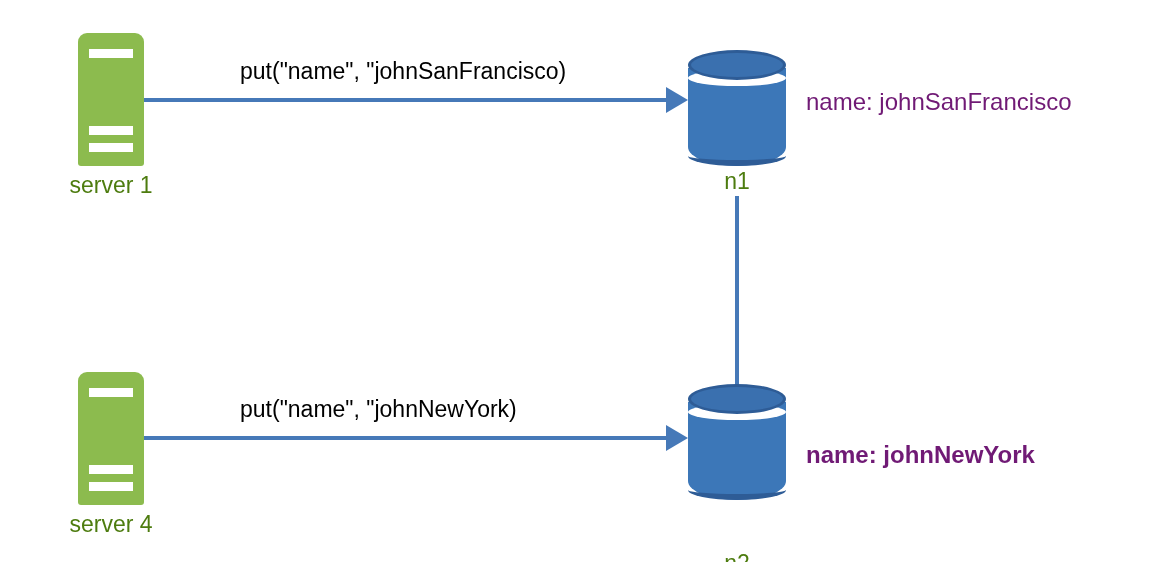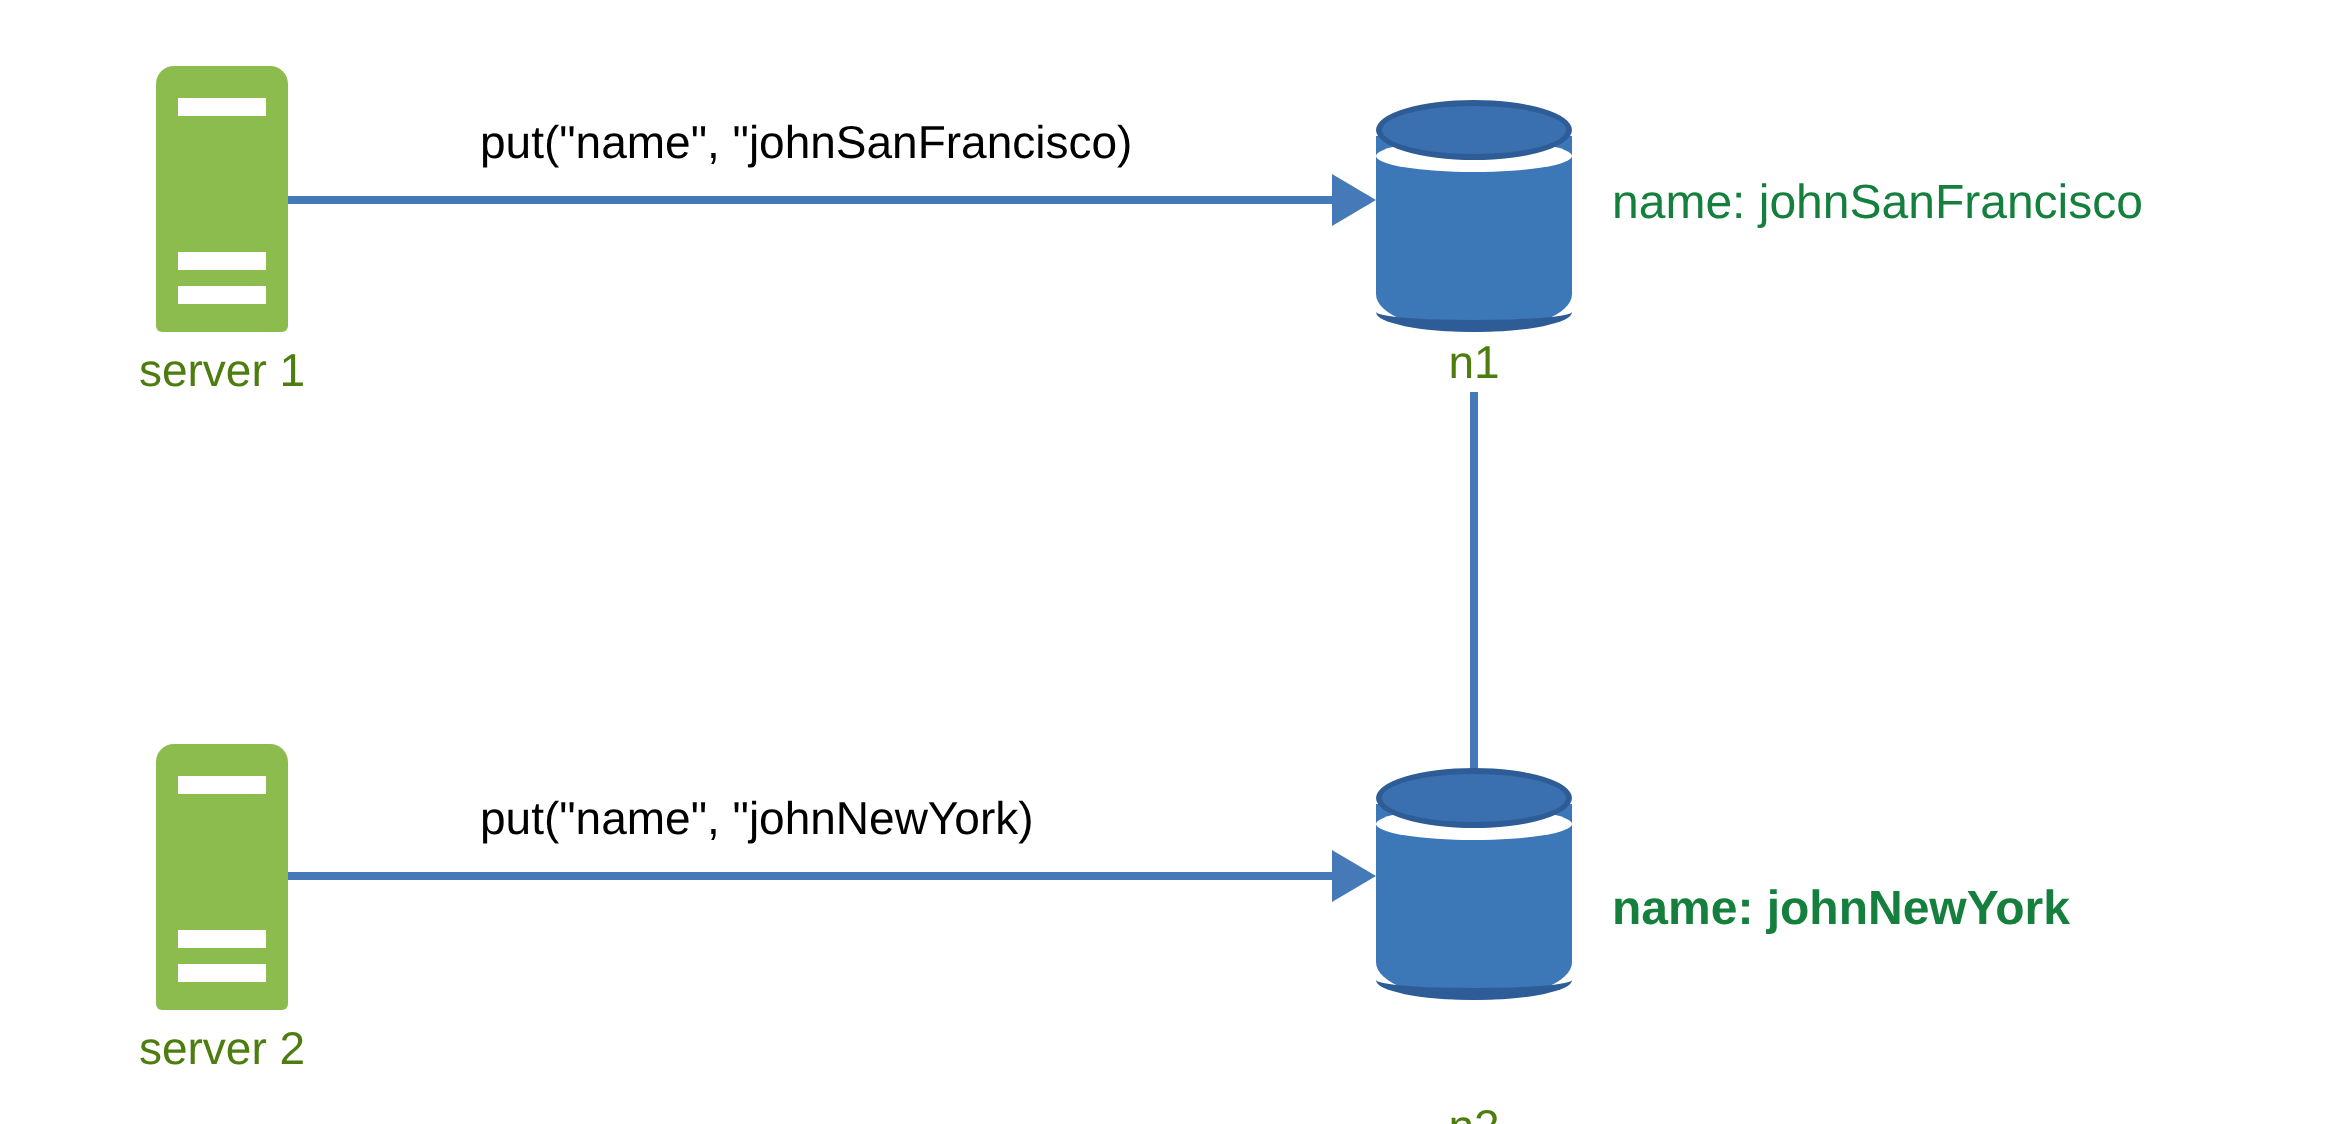--- a/index.html
+++ b/index.html
@@ -116,21 +116,21 @@
   .node-label {
     position: absolute;
     color: #4d7c0f;
     font-size: 23px;
     line-height: 27px;
     white-space: nowrap;
     text-align: center;
   }
   .value-label {
     position: absolute;
-    color: #15803d;
+    color: #701a75;
     font-size: 24px;
     line-height: 28px;
     white-space: nowrap;
   }
 </style>
 </head>
 <body>
 
 <div id="canvas">
 
@@ -156,21 +156,21 @@
 
   <div class="value-label" style="left:806px; top:88px;">name: johnSanFrancisco</div>
 
   <div class="vline" style="left:735px; top:196px; height:190px;"></div>
 
   <div class="server" style="left:78px; top:372px;">
     <div class="bar b1"></div>
     <div class="bar b2"></div>
     <div class="bar b3"></div>
   </div>
-  <div class="node-label" style="left:62px; top:511px; width:98px;">server 2</div>
+  <div class="node-label" style="left:62px; top:511px; width:98px;">server 4</div>
 
   <div class="hline" style="left:144px; top:436px; width:522px;"></div>
   <div class="arrowhead" style="left:666px; top:425px;"></div>
   <div class="label" style="left:240px; top:396px;">put("name", "johnNewYork)</div>
 
   <div class="db" style="left:688px; top:384px;">
     <div class="body">
       <div class="bottom-rim"></div>
     </div>
     <div class="gap"></div>

